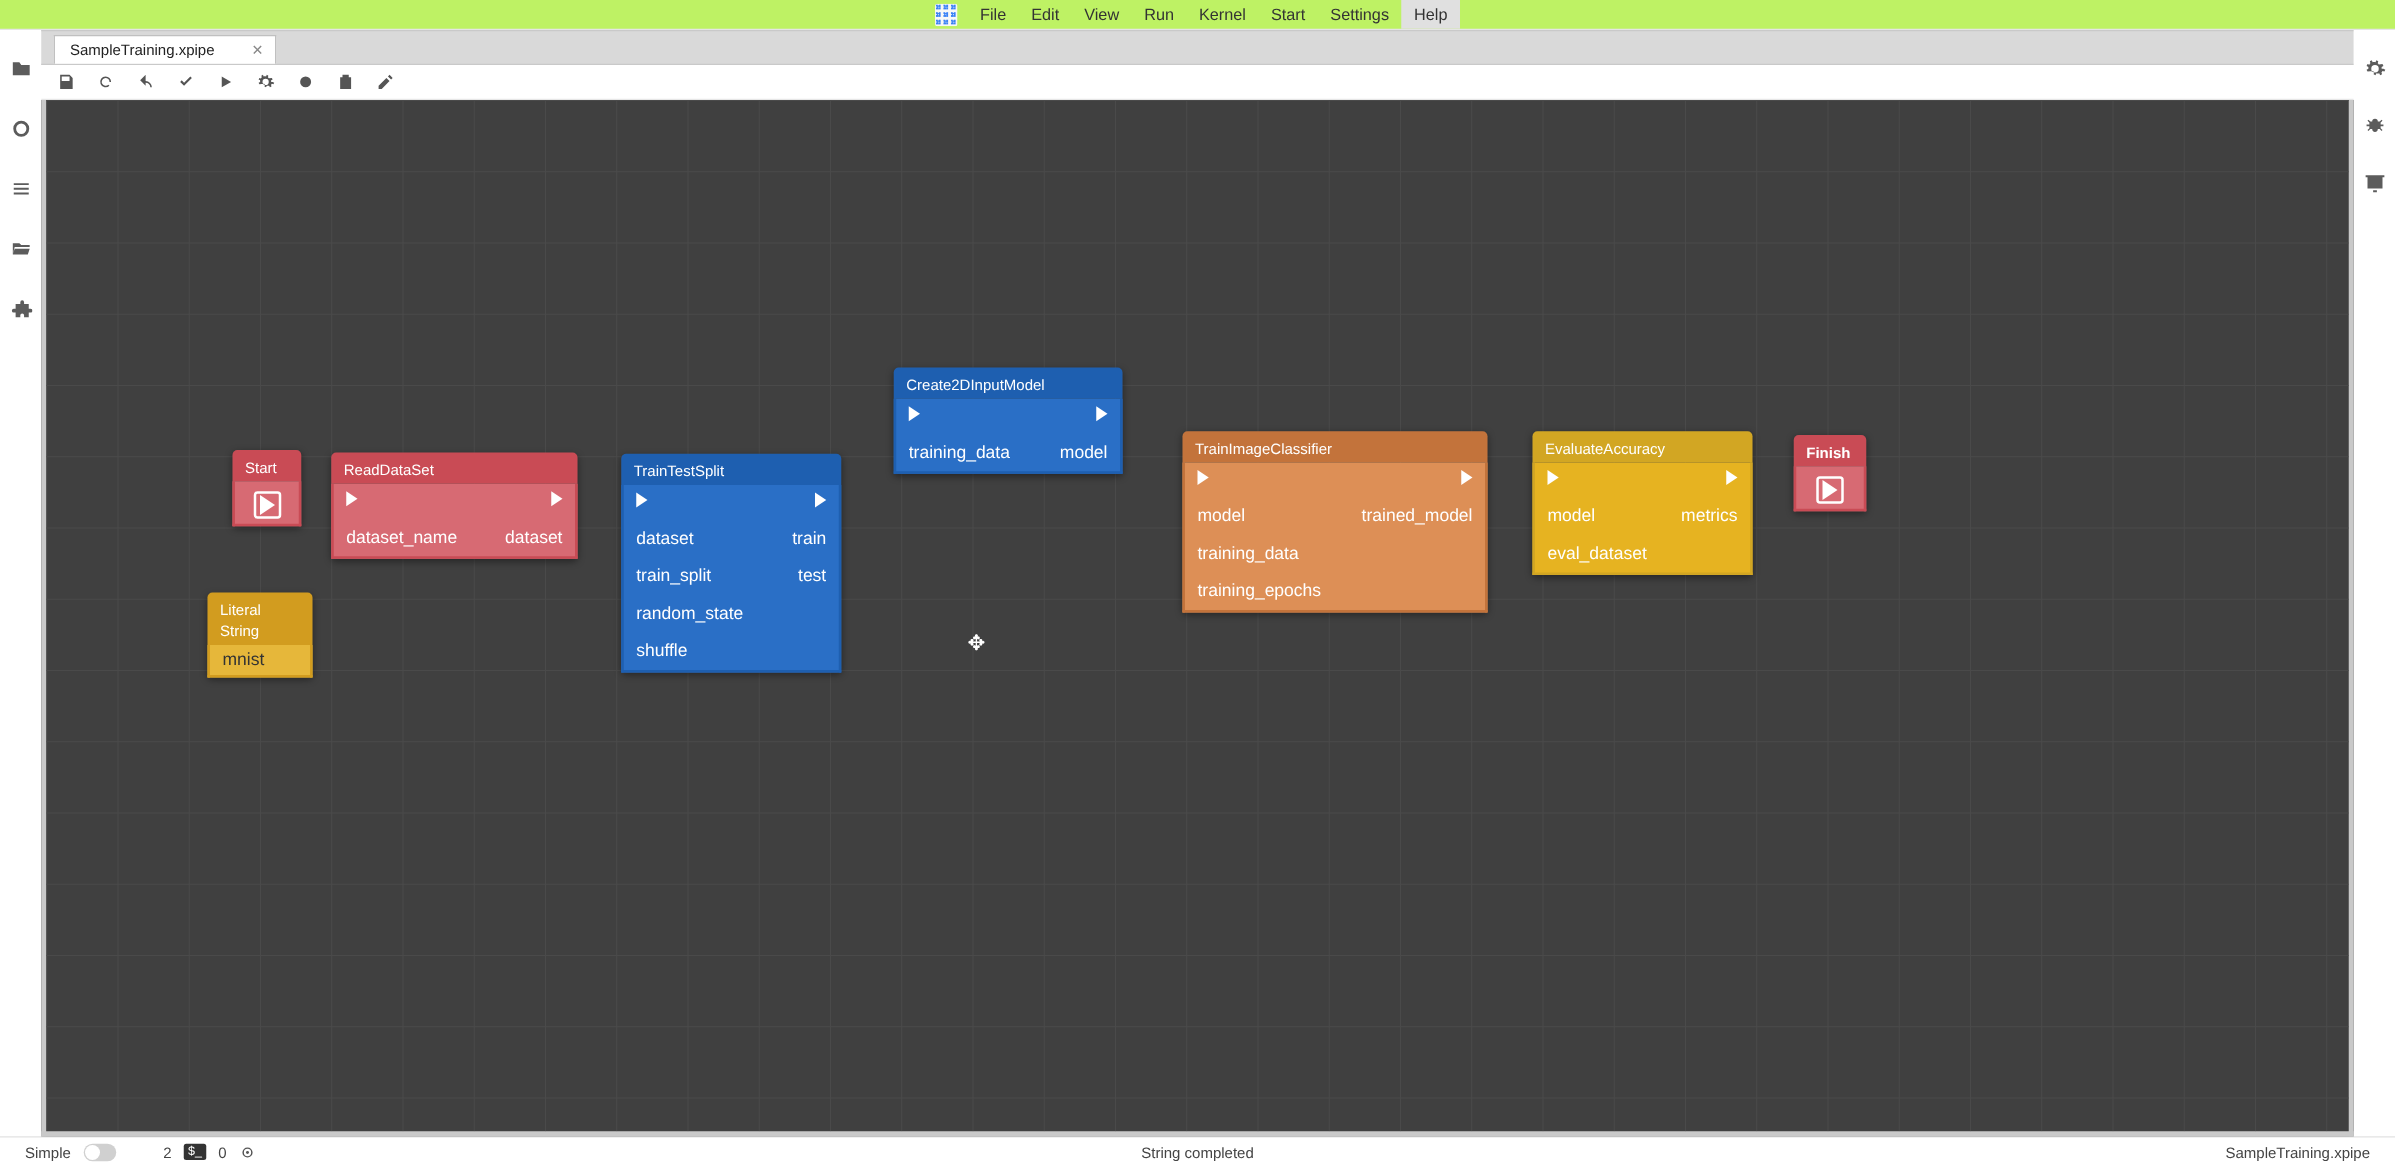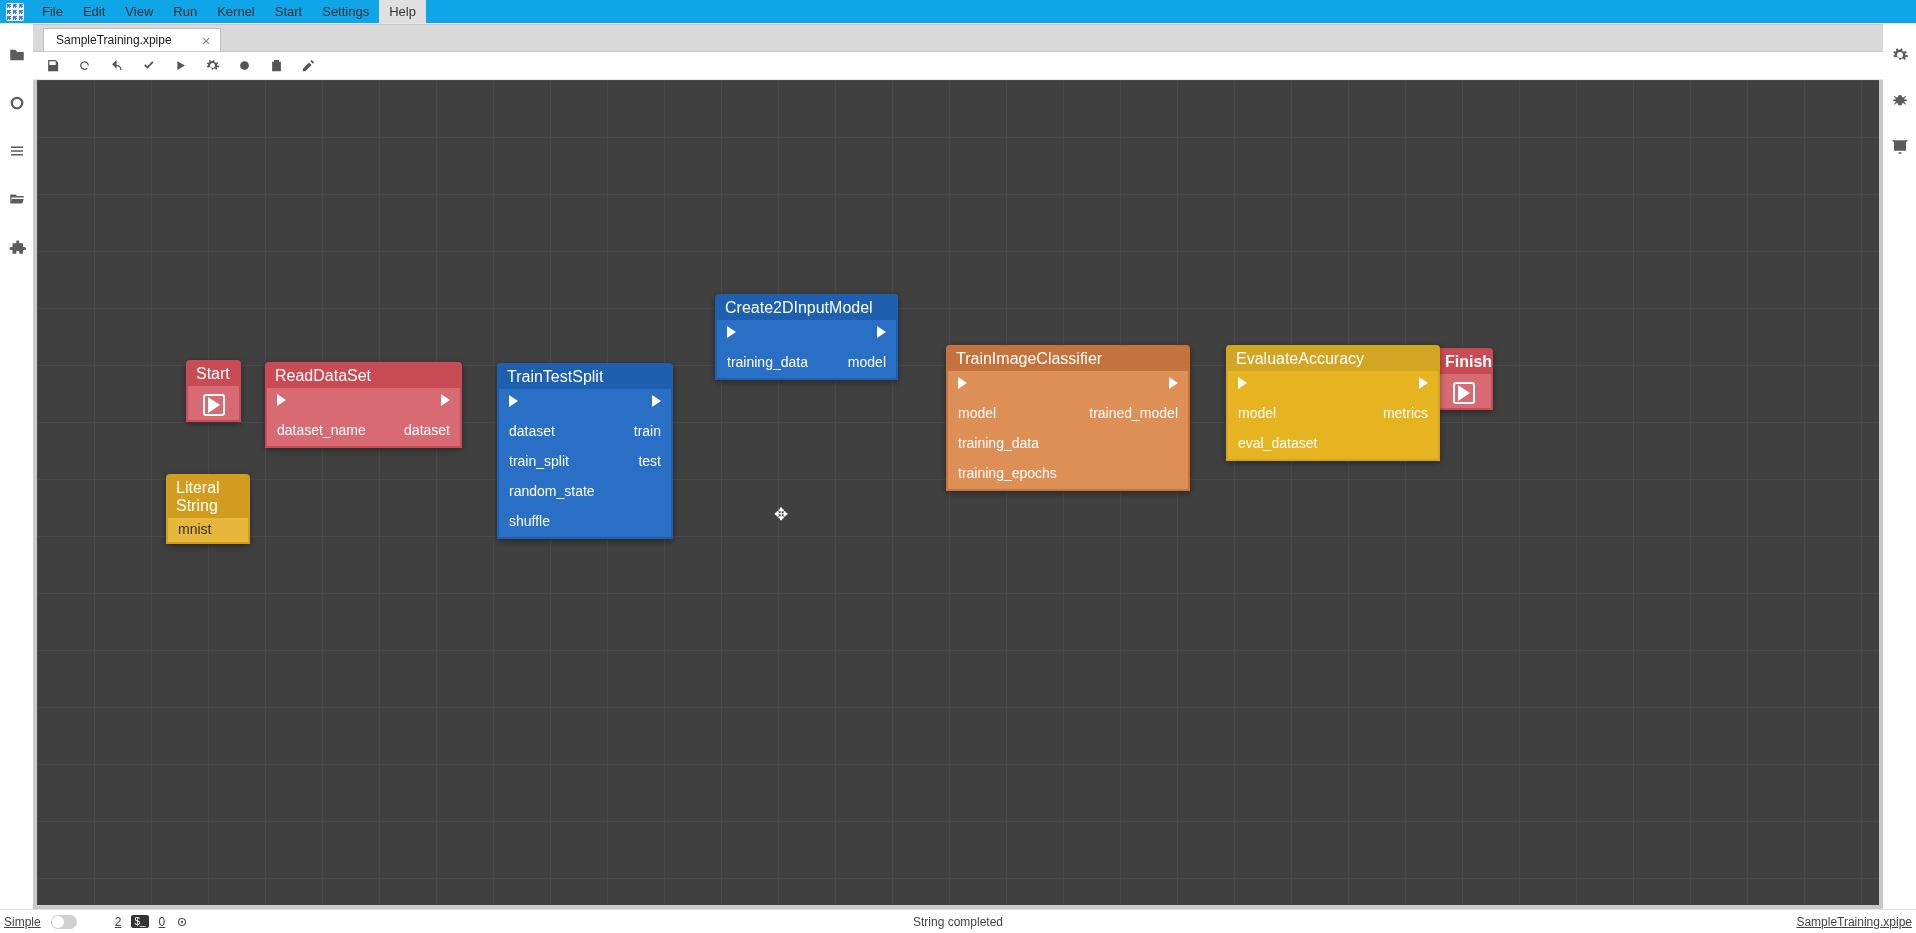--- a/index.html
+++ b/index.html
@@ -1,19 +1,19 @@
 <!DOCTYPE html>
 <html><head>
 <meta charset="utf-8">
 <style>
 * { margin: 0; padding: 0; box-sizing: border-box; font-family: "Segoe UI", Arial, sans-serif; }
 body { width: 1916px; height: 933px; background: #fff; overflow: hidden; display: flex; flex-direction: column; }
 
 
-.menubar { height: 24px; background: #0ea5e9; display: flex; align-items: stretch; padding: 0 6px; font-size: 13px; color: #333; border-bottom: 1px solid #e5e5e5; }
+.menubar { height: 24px; background: #bef264; display: flex; align-items: stretch; padding: 0 6px; font-size: 13px; color: #333; border-bottom: 1px solid #e5e5e5; justify-content: center; }
 .logo { width: 18px; height: 18px; margin: 3px 8px 0 0; background:
   radial-gradient(circle at 30% 30%, #3b82f6 1px, transparent 1px),
   radial-gradient(circle at 60% 30%, #3b82f6 1px, transparent 1px),
   radial-gradient(circle at 30% 60%, #3b82f6 1px, transparent 1px),
   radial-gradient(circle at 60% 60%, #3b82f6 1px, transparent 1px);
   background-size: 6px 6px;
   background-color: #f7f7f7;
   border-radius: 2px;
 }
 .menu-item { padding: 0 10px; display: flex; align-items: center; cursor: default; }
@@ -72,28 +72,28 @@
 .c-red   .node-hdr { background: #c94b55; }
 .c-red   .node-body { background: #d76a73; border: 2px solid #c94b55; border-top:none; }
 .c-blue  .node-hdr { background: #1e5fb0; }
 .c-blue  .node-body { background: #2a6fc6; border: 2px solid #1e5fb0; border-top:none; }
 .c-yellow .node-hdr { background: #d29c1f; }
 .c-yellow .node-body { background: #e6b73a; border: 2px solid #d29c1f; border-top:none; color:#333; }
 .c-yellow2 .node-hdr { background: #d2a623; }
 .c-yellow2 .node-body { background: #e6b321; border: 2px solid #d2a623; border-top:none; }
 .c-orange .node-hdr { background: #c3733b; }
 .c-orange .node-body { background: #dd8f56; border: 2px solid #c3733b; border-top:none; }
-.clabel { font-size: 16px; }
+.clabel { font-size: 12px; }
 
 
 .right-rail { width: 33px; background: #fff; display: flex; flex-direction: column; align-items: center; padding-top: 22px; gap: 28px; color: #5c5c5c; }
 .right-rail svg { width: 18px; height: 18px; fill: #5c5c5c; }
 
 
-.statusbar { height: 24px; background: #fff; border-top: 1px solid #e2e2e2; display: flex; align-items: center; font-size: 12px; color: #444; padding: 0 4px; text-decoration: underline; }
+.statusbar { height: 24px; background: #fff; border-top: 1px solid #e2e2e2; display: flex; align-items: center; font-size: 12px; color: #444; padding: 0 20px; }
 .status-left { display: flex; align-items: center; gap: 10px; }
 .toggle { width: 26px; height: 14px; background: #d0d0d0; border-radius: 7px; position: relative; }
 .toggle::after { content:""; position:absolute; left:1px; top:1px; width:12px; height:12px; background:#fff; border-radius:50%; }
 .status-center { position:absolute; left:50%; transform:translateX(-50%); }
 .status-right { margin-left: auto; }
 .term-badge { background:#333; color:#fff; font-size:10px; padding:1px 3px; border-radius:2px; }
 
 
 .pan-cursor { position:absolute; color:#fff; font-size:17px; pointer-events:none; }
 </style>
@@ -324,21 +324,21 @@
                 <span>training_epochs</span>
               </div>
               <div class="port-col right">
                 <span class="tri"></span>
                 <span>trained_model</span>
               </div>
             </div>
           </div>
         </div>
 
-        <div class="node c-yellow2" style="left:1189px; top:265px; width:214px;">
+        <div class="node c-yellow2" style="left:1189px; top:265px; width:176px;">
           <div class="node-hdr"><span class="clabel">EvaluateAccuracy</span></div>
           <div class="node-body">
             <div class="port-row">
               <div class="port-col">
                 <span class="tri"></span>
                 <span>model</span>
                 <span>eval_dataset</span>
               </div>
               <div class="port-col right">
                 <span class="tri"></span>

